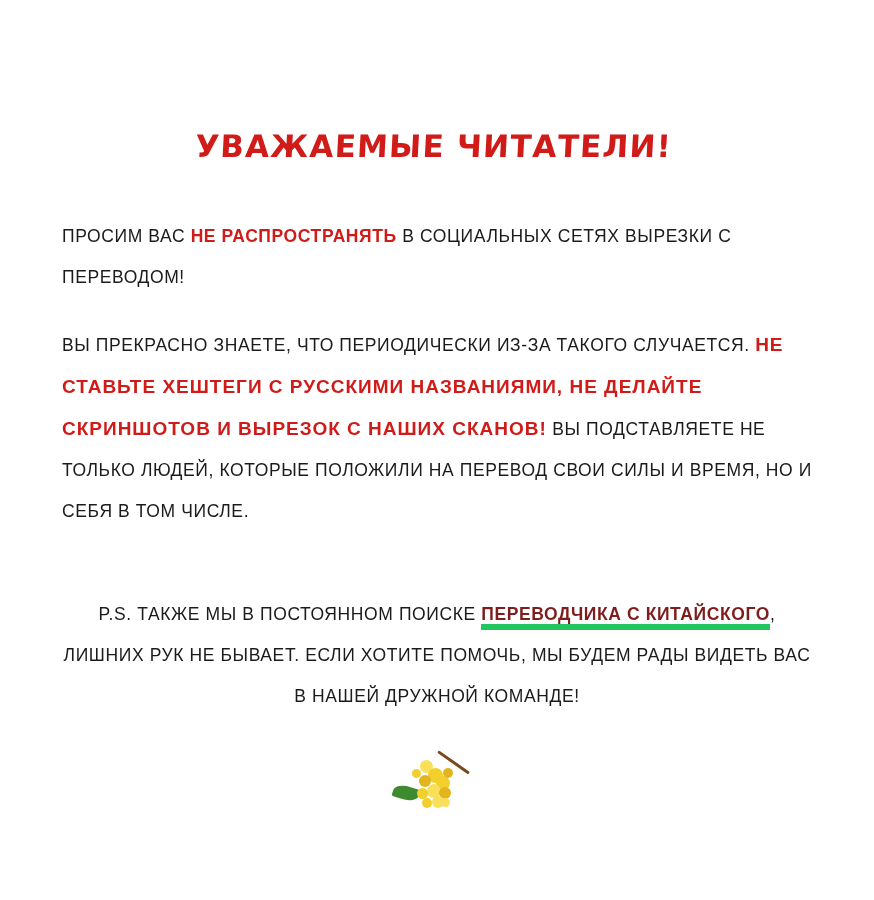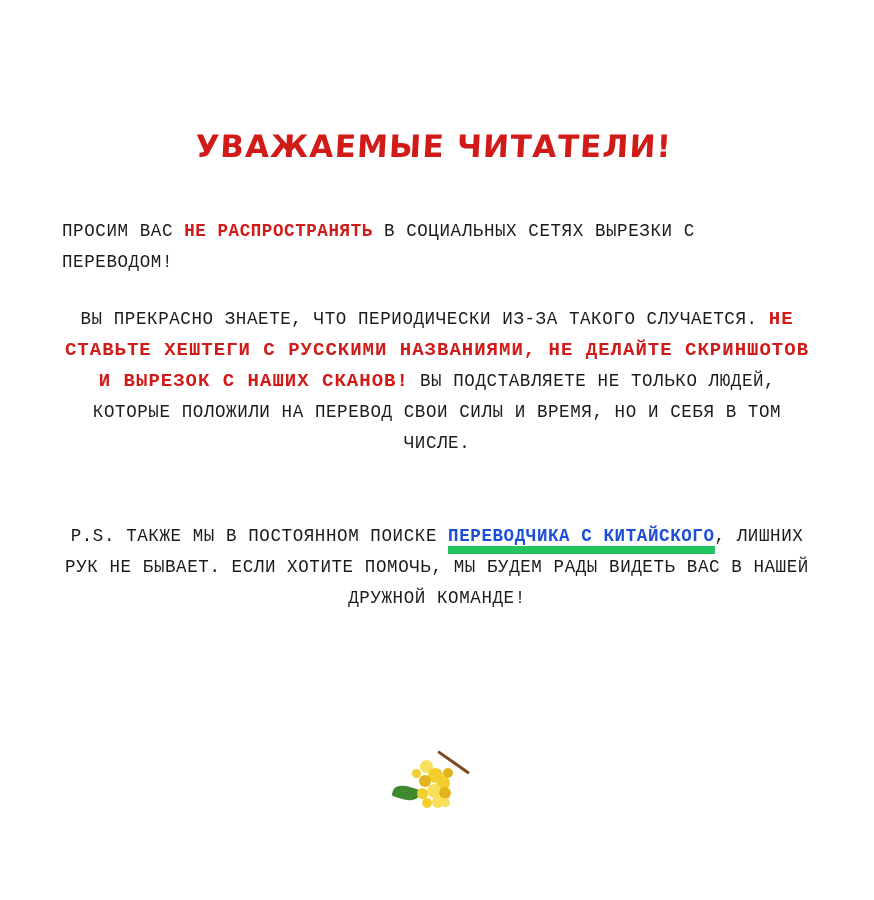--- a/index.html
+++ b/index.html
@@ -29,50 +29,50 @@
     font-weight: bold;
     letter-spacing: 1.2px;
     margin: 0;
     padding-top: 128px;
     transform: skewX(-3deg);
     font-family: "DejaVu Sans", sans-serif;
     text-transform: uppercase;
   }
   .para {
     font-size: 17.5px;
-    line-height: 31px;
+    line-height: 41px;
     letter-spacing: 0.6px;
     text-transform: uppercase;
-    font-family: Liberation Mono, monospace;
+    font-family: Liberation Sans, sans-serif;
     color: #1b1b1b;
   }
   .p1 {
     margin-top: 52px;
     text-align: left;
   }
   .p2 {
     margin-top: 26px;
-    text-align: center;
+    text-align: left;
   }
   .p3 {
     margin-top: 27px;
     text-align: center;
   }
   .p4 {
     margin-top: 62px;
     text-align: center;
   }
   .red {
     color: #d01b19;
     font-weight: bold;
   }
   .red-u {
-    color: #1d4ed8;
+    color: #7f1d1d;
     font-weight: bold;
-    border-bottom: 8px solid #22c55e;
+    border-bottom: 6px solid #22c55e;
     text-align: right;
   }
   .big-red {
     color: #d01b19;
     font-weight: bold;
     font-size: 19px;
     letter-spacing: 1px;
   }
   .flower-wrap {
     position: absolute;

